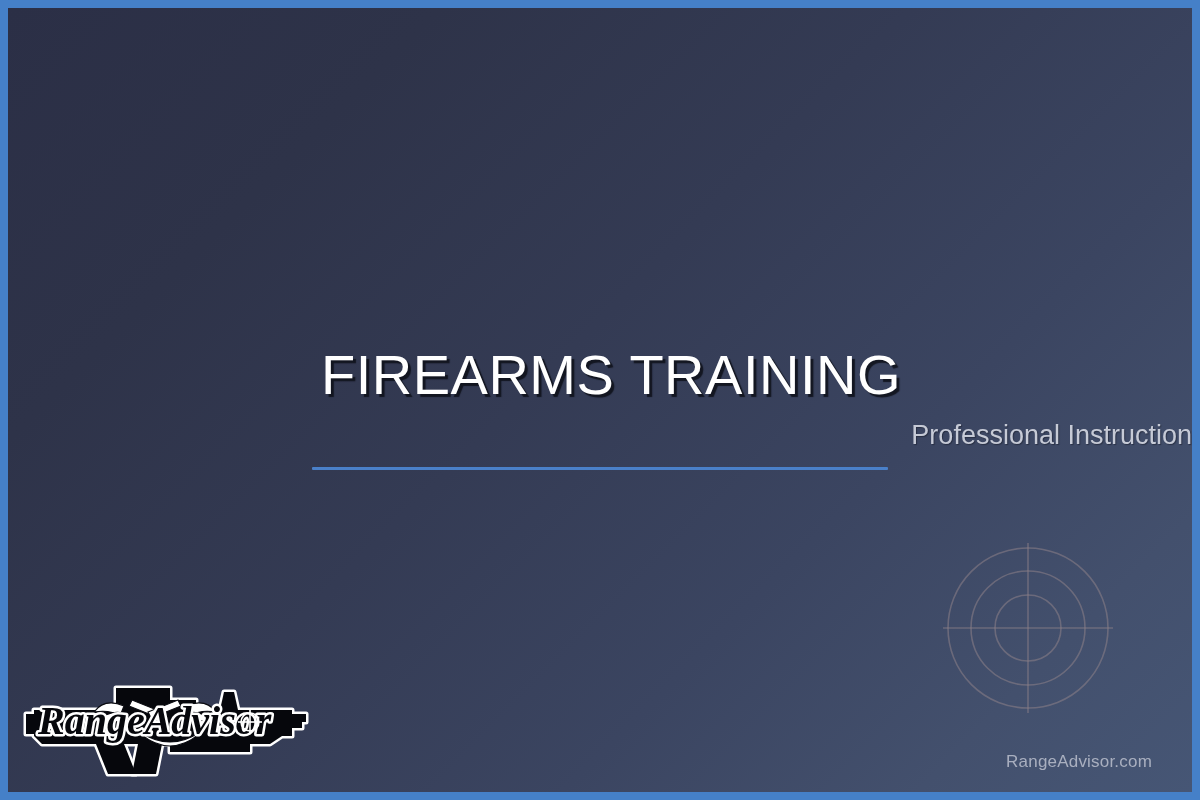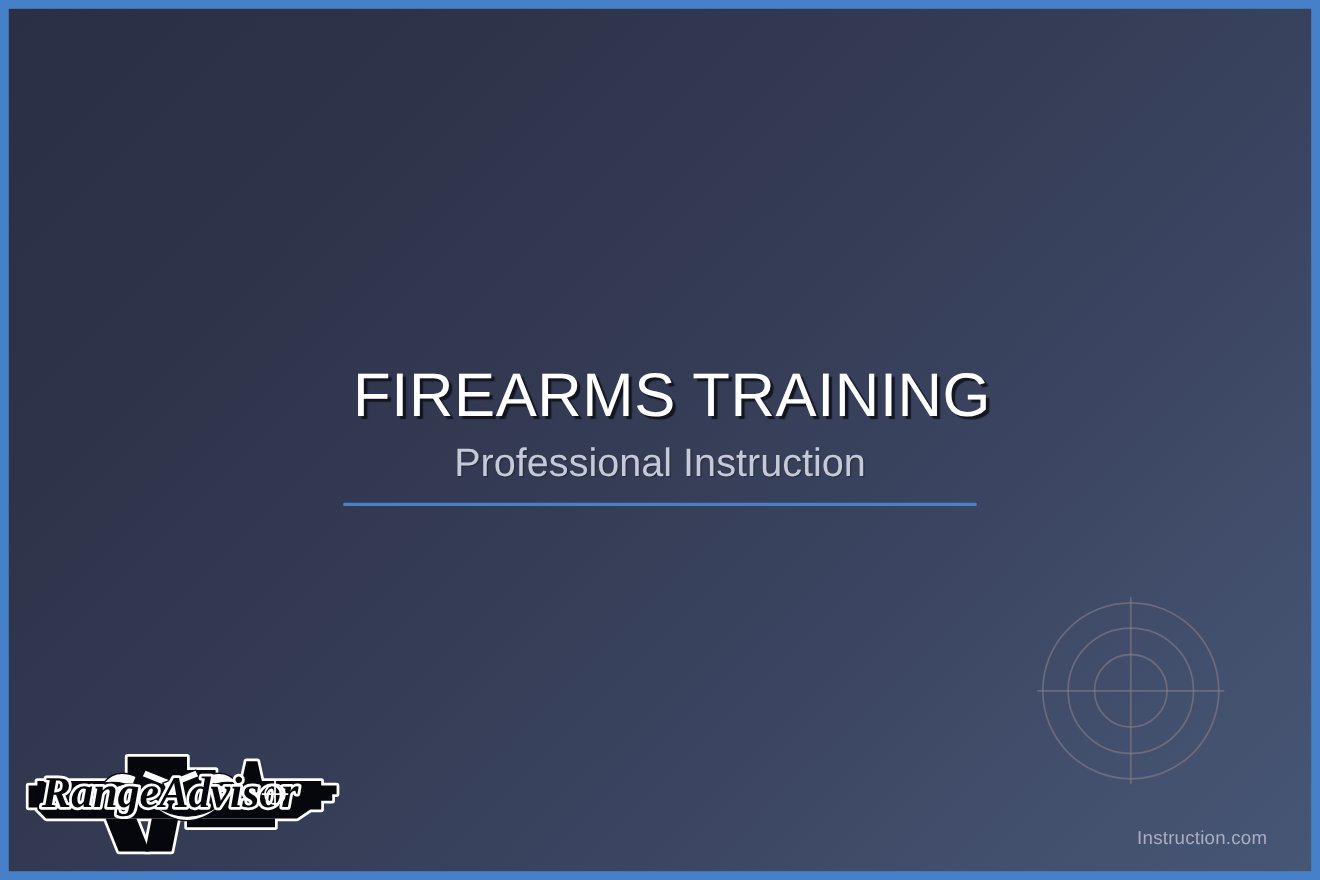--- a/index.html
+++ b/index.html
@@ -51,38 +51,39 @@
 
   
   .title-block {
     position: absolute;
     left: 0;
     top: 322px;
     width: 100%;
     text-align: center;
   }
   .slide-title {
-    margin: 0;
+    margin: 16px;
     font-family: "Liberation Sans", sans-serif;
     font-size: 56px;
     font-weight: 400;
     letter-spacing: 0.5px;
     color: #ffffff;
     line-height: 1.05;
     text-shadow: 3px 3px 1px rgba(13,15,24,0.85);
     padding-left: 22px;
   }
   .slide-subtitle {
     margin: 12px 0 0 0;
     font-family: "Liberation Sans", sans-serif;
-    font-size: 36px;
+    font-size: 27px;
     font-weight: 400;
     color: #c6cad6;
     line-height: 1.1;
     text-shadow: 1px 1px 1px rgba(18,20,30,0.45);
+    text-align: right;
   }
   .accent-rule {
     width: 576px;
     height: 3px;
     margin: 17px auto 0 auto;
     background: #4a80c9;
     border-radius: 1px;
   }
 
   
@@ -181,16 +182,16 @@
         <text x="18" y="64" font-family="'Liberation Serif', serif" font-size="40" font-weight="700" font-style="italic" fill="#06070c">RangeAdvisor</text>
 
         <g fill="none" stroke="#ffffff" stroke-width="1.6">
           <circle cx="230" cy="52" r="9"></circle>
           <line x1="218" y1="52" x2="242" y2="52"></line>
           <line x1="230" y1="40" x2="230" y2="64"></line>
         </g>
       </svg>
     </div>
 
-    <div class="footer-url">Instruction.com</div>
+    <div class="footer-url">RangeAdvisor.com</div>
 
   </div>
 </div>
 
 </body></html>

